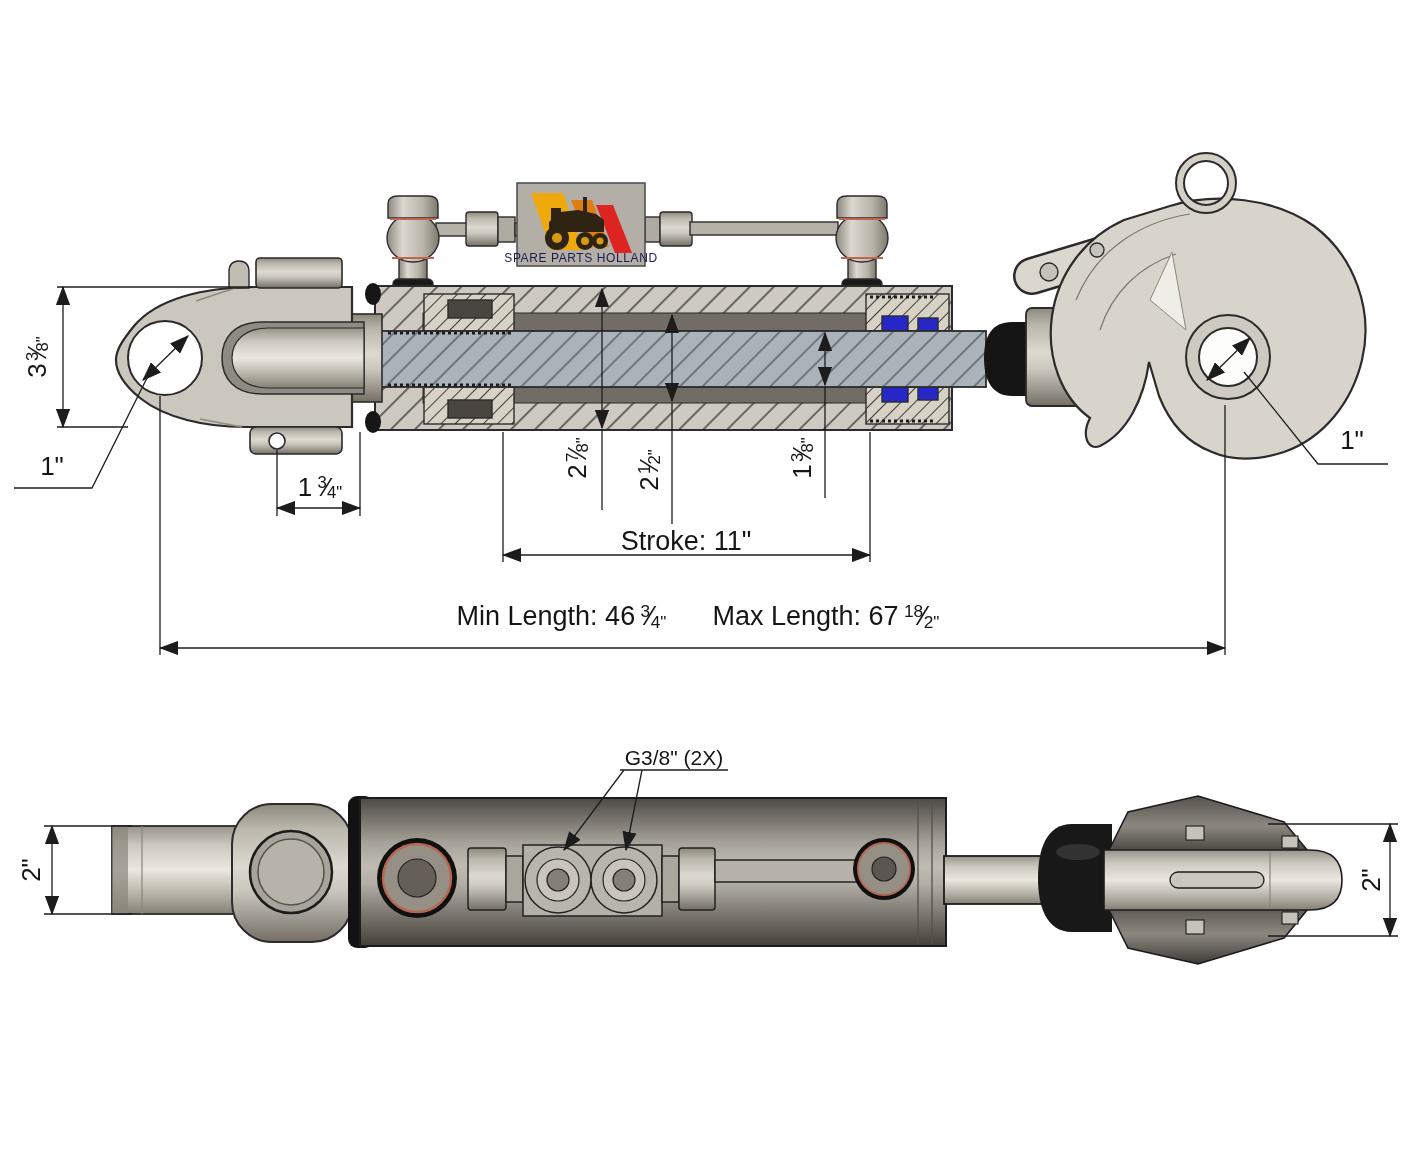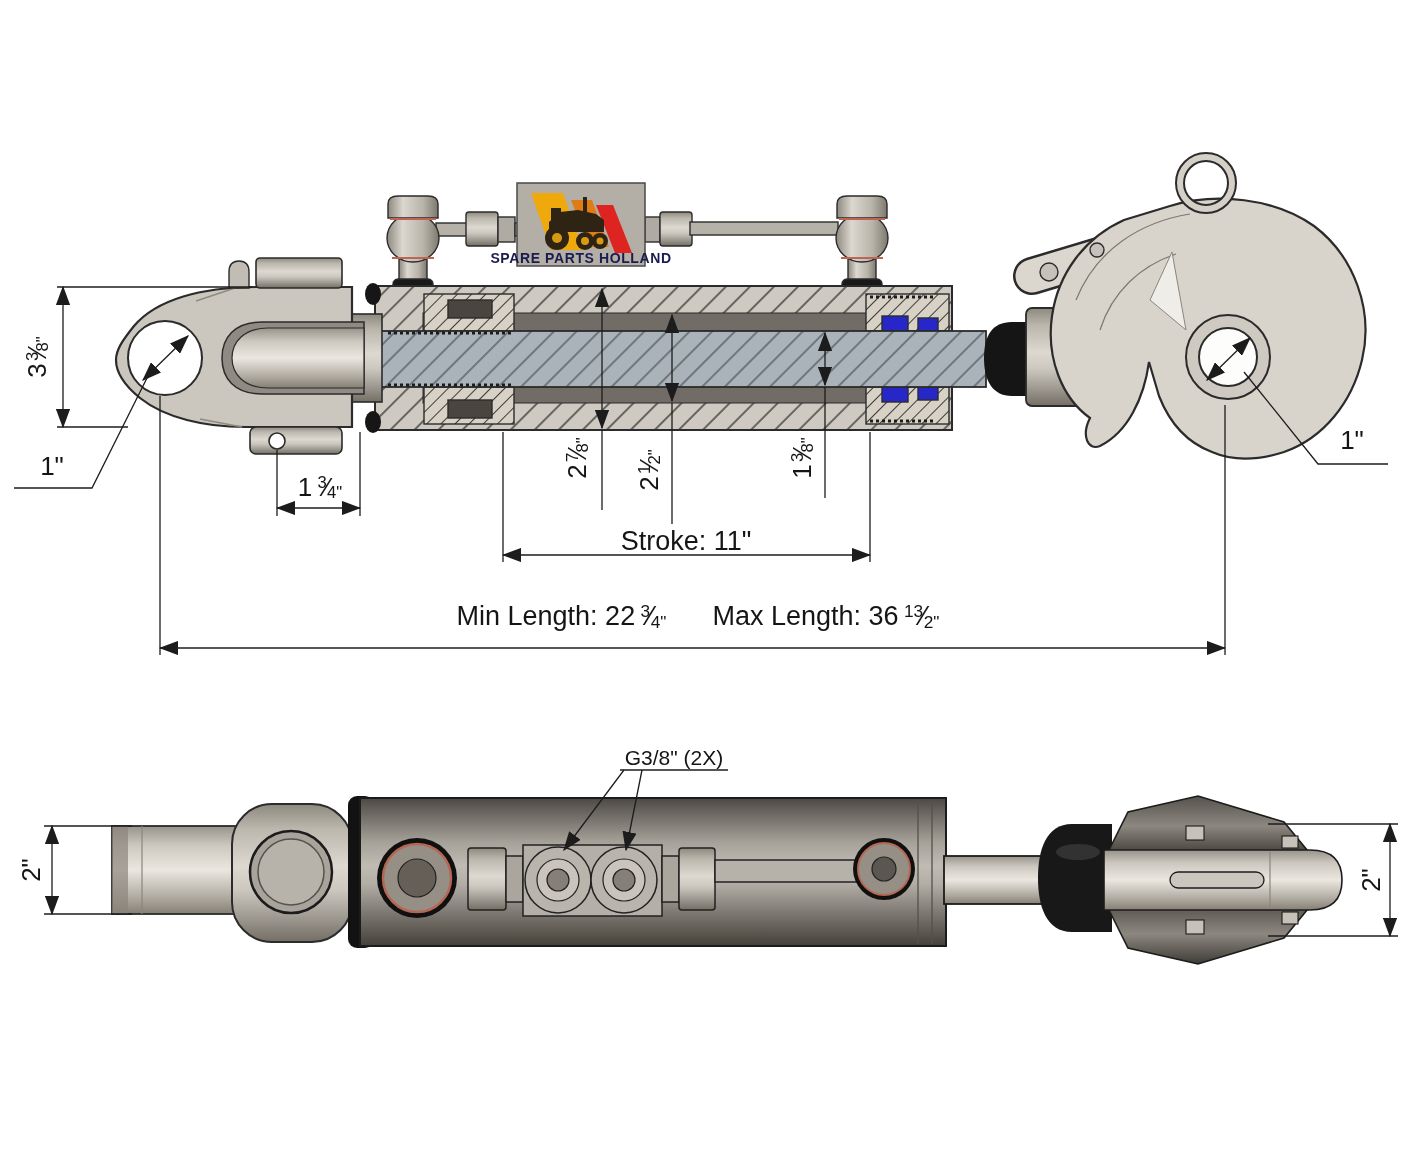--- a/index.html
+++ b/index.html
@@ -10,21 +10,21 @@
        font-family:"Liberation Sans",sans-serif;line-height:1;}
   .rot{transform:translate(-50%,-50%) rotate(-90deg);}
   .s26{font-size:26px;}
   .s27{font-size:27px;}
   .s21{font-size:21px;}
   .fr .n{font-size:64%;vertical-align:0.45em;}
   .fr .d{font-size:64%;vertical-align:-0.15em;}
   .fr .sl{margin:0 -2px;}
   .fr .u{font-size:64%;vertical-align:-0.15em;}
   .minmax{display:flex;gap:46px;}
-  .logo-text{position:absolute;color:#1b1b4f;font-weight:bold;font-size:14px;letter-spacing:0.6px;
+  .logo-text{position:absolute;color:#1b1b4f;font-weight:normal;font-size:12px;letter-spacing:0.6px;
              transform:translate(-50%,-50%);}
 </style>
 </head>
 <body>
 
 <div id="stage">
 
 <svg width="1414" height="1153" viewBox="0 0 1414 1153">
   <defs>
     <marker id="ah" markerWidth="15" markerHeight="11" refX="14" refY="5.5" orient="auto-start-reverse">
@@ -319,22 +319,22 @@
 <div class="lbl rot s26" style="left:803px;top:458px;">
   <span class="fr"><span>1</span> <span class="n">3</span><span class="sl">⁄</span><span class="d">8</span><span class="u">"</span></span>
 </div>
 
 <div class="lbl s27" style="left:686px;top:541px;">
   <span>Stroke: 11"</span>
 </div>
 
 <div class="lbl s27" style="left:698px;top:617px;">
   <div class="minmax">
-    <span class="fr"><span>Min Length: 22</span> <span class="n">3</span><span class="sl">⁄</span><span class="d">4</span><span class="u">"</span></span>
-    <span class="fr"><span>Max Length: 36</span> <span class="n">13</span><span class="sl">⁄</span><span class="d">2</span><span class="u">"</span></span>
+    <span class="fr"><span>Min Length: 46</span> <span class="n">3</span><span class="sl">⁄</span><span class="d">4</span><span class="u">"</span></span>
+    <span class="fr"><span>Max Length: 67</span> <span class="n">18</span><span class="sl">⁄</span><span class="d">2</span><span class="u">"</span></span>
   </div>
 </div>
 
 <div class="lbl s26" style="left:1352px;top:440px;">
   <span>1"</span>
 </div>
 
 <div class="logo-text" style="left:581px;top:258px;">
   <span>SPARE PARTS HOLLAND</span>
 </div>

